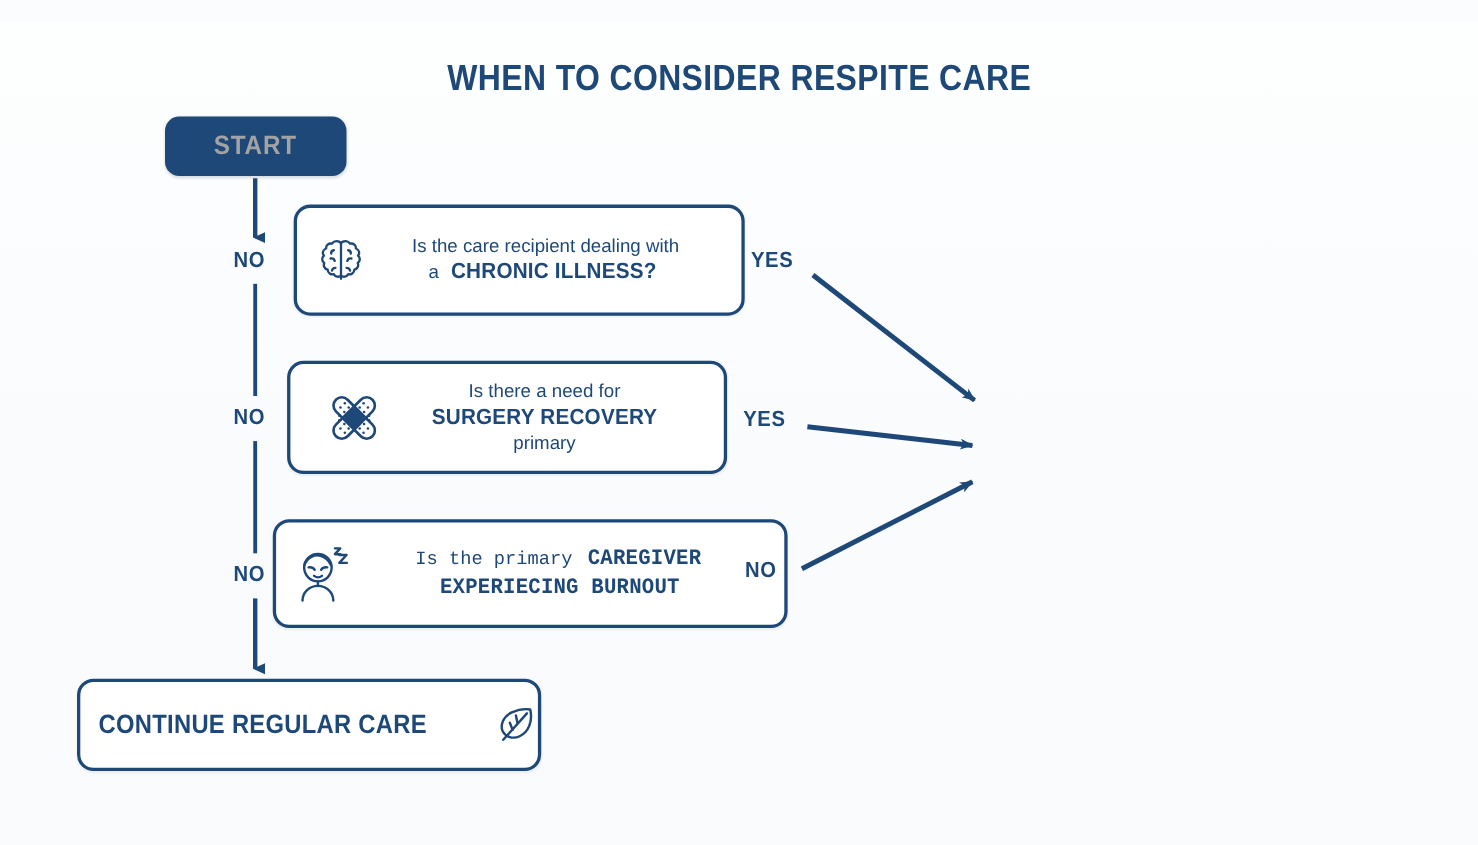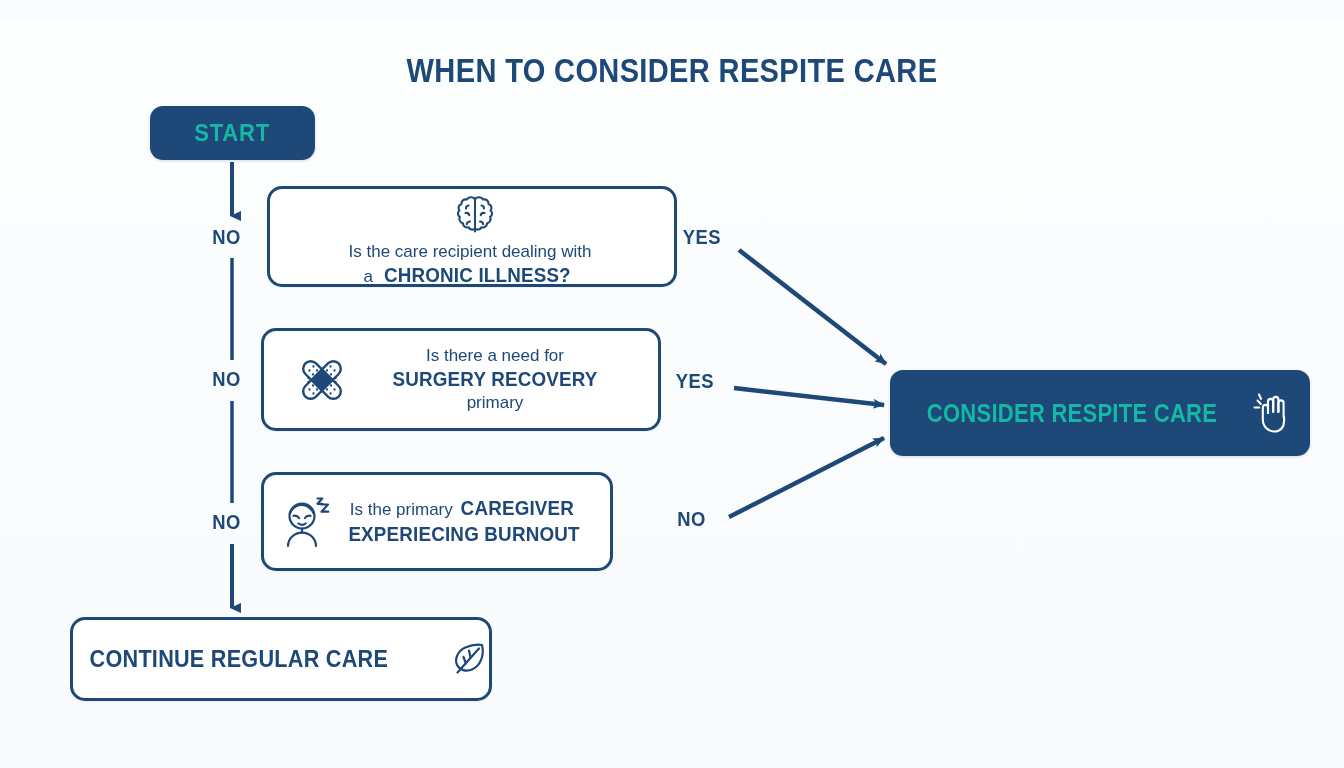--- a/index.html
+++ b/index.html
@@ -34,21 +34,21 @@
   }
 
   
   .solid-pill {
     position:absolute;
     background:#1d4878;
     border-radius:13px;
     display:flex;
     align-items:center;
     justify-content:center;
-    color:#14b8a6;
+    color:#a3a3a3;
     font-weight:bold;
     box-shadow:0 1px 3px rgba(20,50,90,.18);
   }
 
   #start-node {
     left:150px; top:86px;
     width:165px; height:54px;
     font-size:24px;
     letter-spacing:.8px;
     transform:none;
@@ -91,23 +91,23 @@
     padding-right:10px;
   }
   .card .card-text .em {
     font-weight:bold;
     font-size:20px;
     letter-spacing:.2px;
     transform:scaleX(.94);
     display:inline-block;
   }
 
-  #q1-card { left:267px; top:166px; width:410px; height:101px; padding:0 8px 0 14px;flex-direction:column; }
+  #q1-card { left:267px; top:166px; width:410px; height:101px; padding:0 8px 0 14px; }
   #q2-card { left:261px; top:308px; width:400px; height:103px; padding:0 8px 0 30px; }
-  #q3-card { left:261px; top:452px; width:352px; height:99px;  padding:0 8px 0 14px; }
+  #q3-card { left:248px; top:452px; width:468px; height:99px;  padding:0 8px 0 14px;font-family:Liberation Mono, monospace; }
 
   #continue-node {
     left:70px; top:597px;
     width:422px; height:84px;
     justify-content:space-between;
     gap:12px;
   }
   #continue-node .continue-label {
     font-size:24px; font-weight:bold;
     color:#1d4878; letter-spacing:.3px;
@@ -251,34 +251,20 @@
           <path d="M39.5 5.5h4.8l-4.8 5.3h5"></path>
         </g>
       </svg>
     </div>
     <div class="card-text">
       <span>Is the primary </span><span class="em">CAREGIVER</span><br>
       <span class="em">EXPERIECING BURNOUT</span>
     </div>
   </div>
 
-  <div class="solid-pill" id="consider-node">
-    <span class="pill-label">CONSIDER RESPITE CARE</span>
-    <svg class="icon-svg" width="42" height="44" viewBox="0 0 42 44">
-      <g fill="none" stroke="#ffffff" stroke-width="2.1" stroke-linecap="round" stroke-linejoin="round">
-        <path d="M17 22V10.5a2.6 2.6 0 0 1 5.2 0V21"></path>
-        <path d="M22.2 20.5v-12a2.6 2.6 0 0 1 5.2 0V21"></path>
-        <path d="M27.4 21V12a2.6 2.6 0 0 1 5.2 0v14"></path>
-        <path d="M17 22v-5.5a2.6 2.6 0 0 0-5.2 0v11.8c0 7 4.9 12.2 11.6 12.2 6.2 0 9.7-4.6 9.7-10.5V26"></path>
-        <path d="M6.5 9.5 9.8 13"></path>
-        <path d="M3.5 16.5h4.6"></path>
-        <path d="M8 3.5 10 7.8"></path>
-      </g>
-    </svg>
-  </div>
 
   <div class="card" id="continue-node">
     <span class="continue-label">CONTINUE REGULAR CARE</span>
     <svg class="icon-svg" width="38" height="40" viewBox="0 0 38 40">
       <g fill="none" stroke="#1d4878" stroke-width="2.2" stroke-linecap="round" stroke-linejoin="round">
         <path d="M31 6c2.5 10.5-1.4 20.5-9.6 24.3-6.3 2.9-12.8.6-15.3-4.3C3.3 20.5 6.6 12 14.3 8.6 20 6.1 26.5 5.2 31 6Z"></path>
         <path d="M6.5 33.5 28 9.5"></path>
         <path d="M19.5 18.5 18 11.5"></path>
         <path d="M15 24.5 12.5 18"></path>
       </g>

